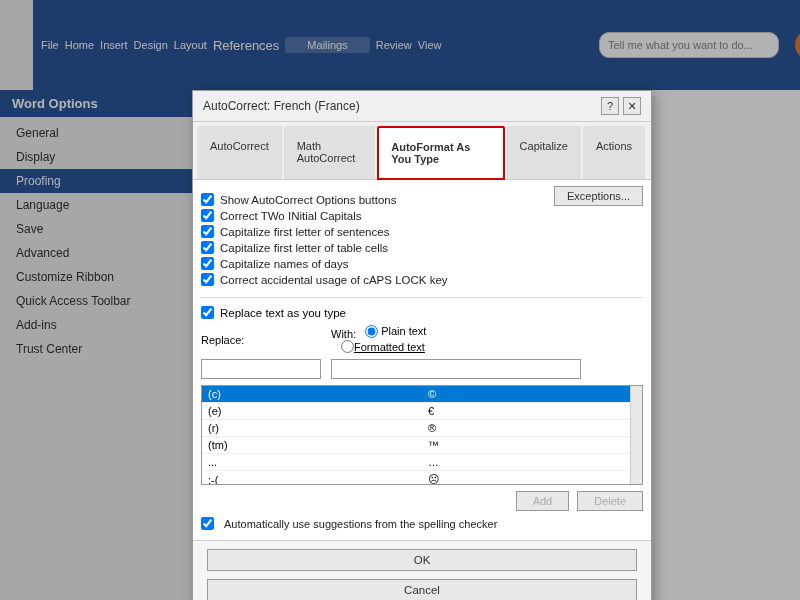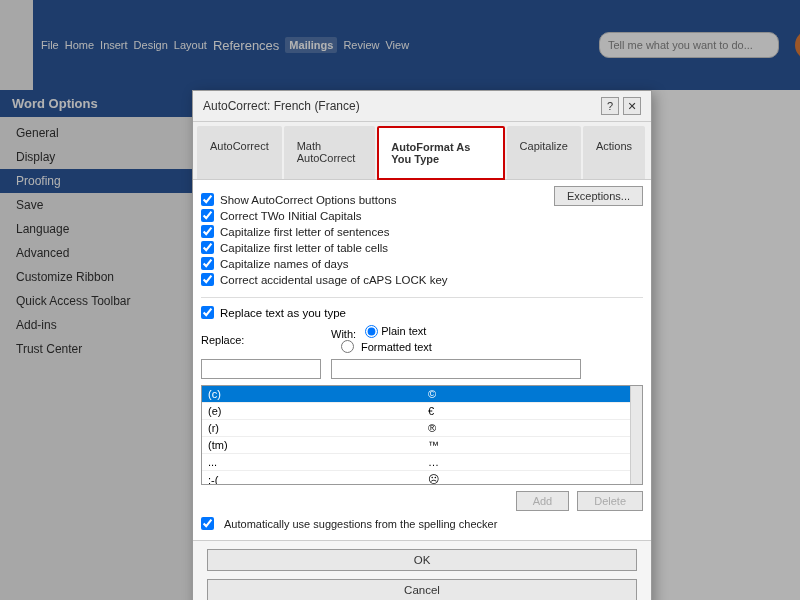--- a/index.html
+++ b/index.html
@@ -343,41 +343,41 @@
 
 <div class="ribbon">
   <div style="display:flex; align-items:center; gap:8px; width:100%;">
     <div style="display:flex; gap:6px; align-items:center; flex:1;">
       <span style="color:#fff; font-size:11px;">File</span>
       <span style="color:#fff; font-size:11px;">Home</span>
       <span style="color:#fff; font-size:11px;">Insert</span>
       <span style="color:#fff; font-size:11px;">Design</span>
       <span style="color:#fff; font-size:11px;">Layout</span>
       <span style="color:#fff; font-size:13px;">References</span>
-      <span style="color:#fff; font-size:11px; font-weight:bold; background:rgba(255,255,255,0.2); padding:2px 4px; border-radius:2px;">Mailings</span>
+      <span style="color:#fff; font-size:11px; font-weight:normal; background:rgba(255,255,255,0.2); padding:2px 22px; border-radius:2px;">Mailings</span>
       <span style="color:#fff; font-size:11px;">Review</span>
       <span style="color:#fff; font-size:11px;">View</span>
     </div>
     <div style="background:#fff; border:1px solid #ccc; border-radius:10px; display:flex; align-items:center; padding:6px 8px; width:180px;">
       <span style="font-size:11px; color:#888;">Tell me what you want to do...</span>
     </div>
     <div style="display:flex; gap:4px; margin-left:8px;">
       <div style="width:30px; height:30px; background:#e07b39; border-radius:50%; display:flex; align-items:center; justify-content:center; color:#fff; font-size:10px; font-weight:bold;">mu</div>
     </div>
   </div>
 </div>
 
 <div class="word-options-bg">
   <div class="word-options-title">Word Options</div>
   <ul class="word-options-menu">
     <li>General</li>
     <li>Display</li>
     <li class="active">Proofing</li>
+    <li>Language</li>
     <li>Save</li>
-    <li>Language</li>
     <li>Advanced</li>
     <li>Customize Ribbon</li>
     <li>Quick Access Toolbar</li>
     <li>Add-ins</li>
     <li>Trust Center</li>
   </ul>
 </div>
 
 <div class="word-content-bg">
   <div class="abc-header">
@@ -491,21 +491,21 @@
       </div>
       <div class="replace-labels">
         <span class="col-label">Replace:</span>
         <span class="col-label">
           <span>With:</span>
           <span style="margin-left:6px;">
             <label style="font-size:11px; display:inline-flex; align-items:flex-start; gap:3px;">
               <input type="radio" name="texttype" checked="" style="">
               <span>Plain text</span>
             </label>
-            <label style="font-size:11px; display:inline-flex; align-items:center; gap:7px; margin-left:10px;">
+            <label style="font-size:11px; display:inline-flex; align-items:center; gap:0; margin-left:10px;text-decoration:underline;">
               <input type="radio" name="texttype" style="">
               <span>Formatted text</span>
             </label>
           </span>
         </span>
       </div>
       <div class="replace-inputs">
         <input type="text" value="" style="width: 120px; height: 20px; border: 1px solid rgb(153, 153, 153); font-size: 11px; padding: 2px 4px;">
         <input type="text" value="" style="width: 250px; height: 20px; border: 1px solid rgb(153, 153, 153); font-size: 11px; padding: 2px 4px;">
       </div>

